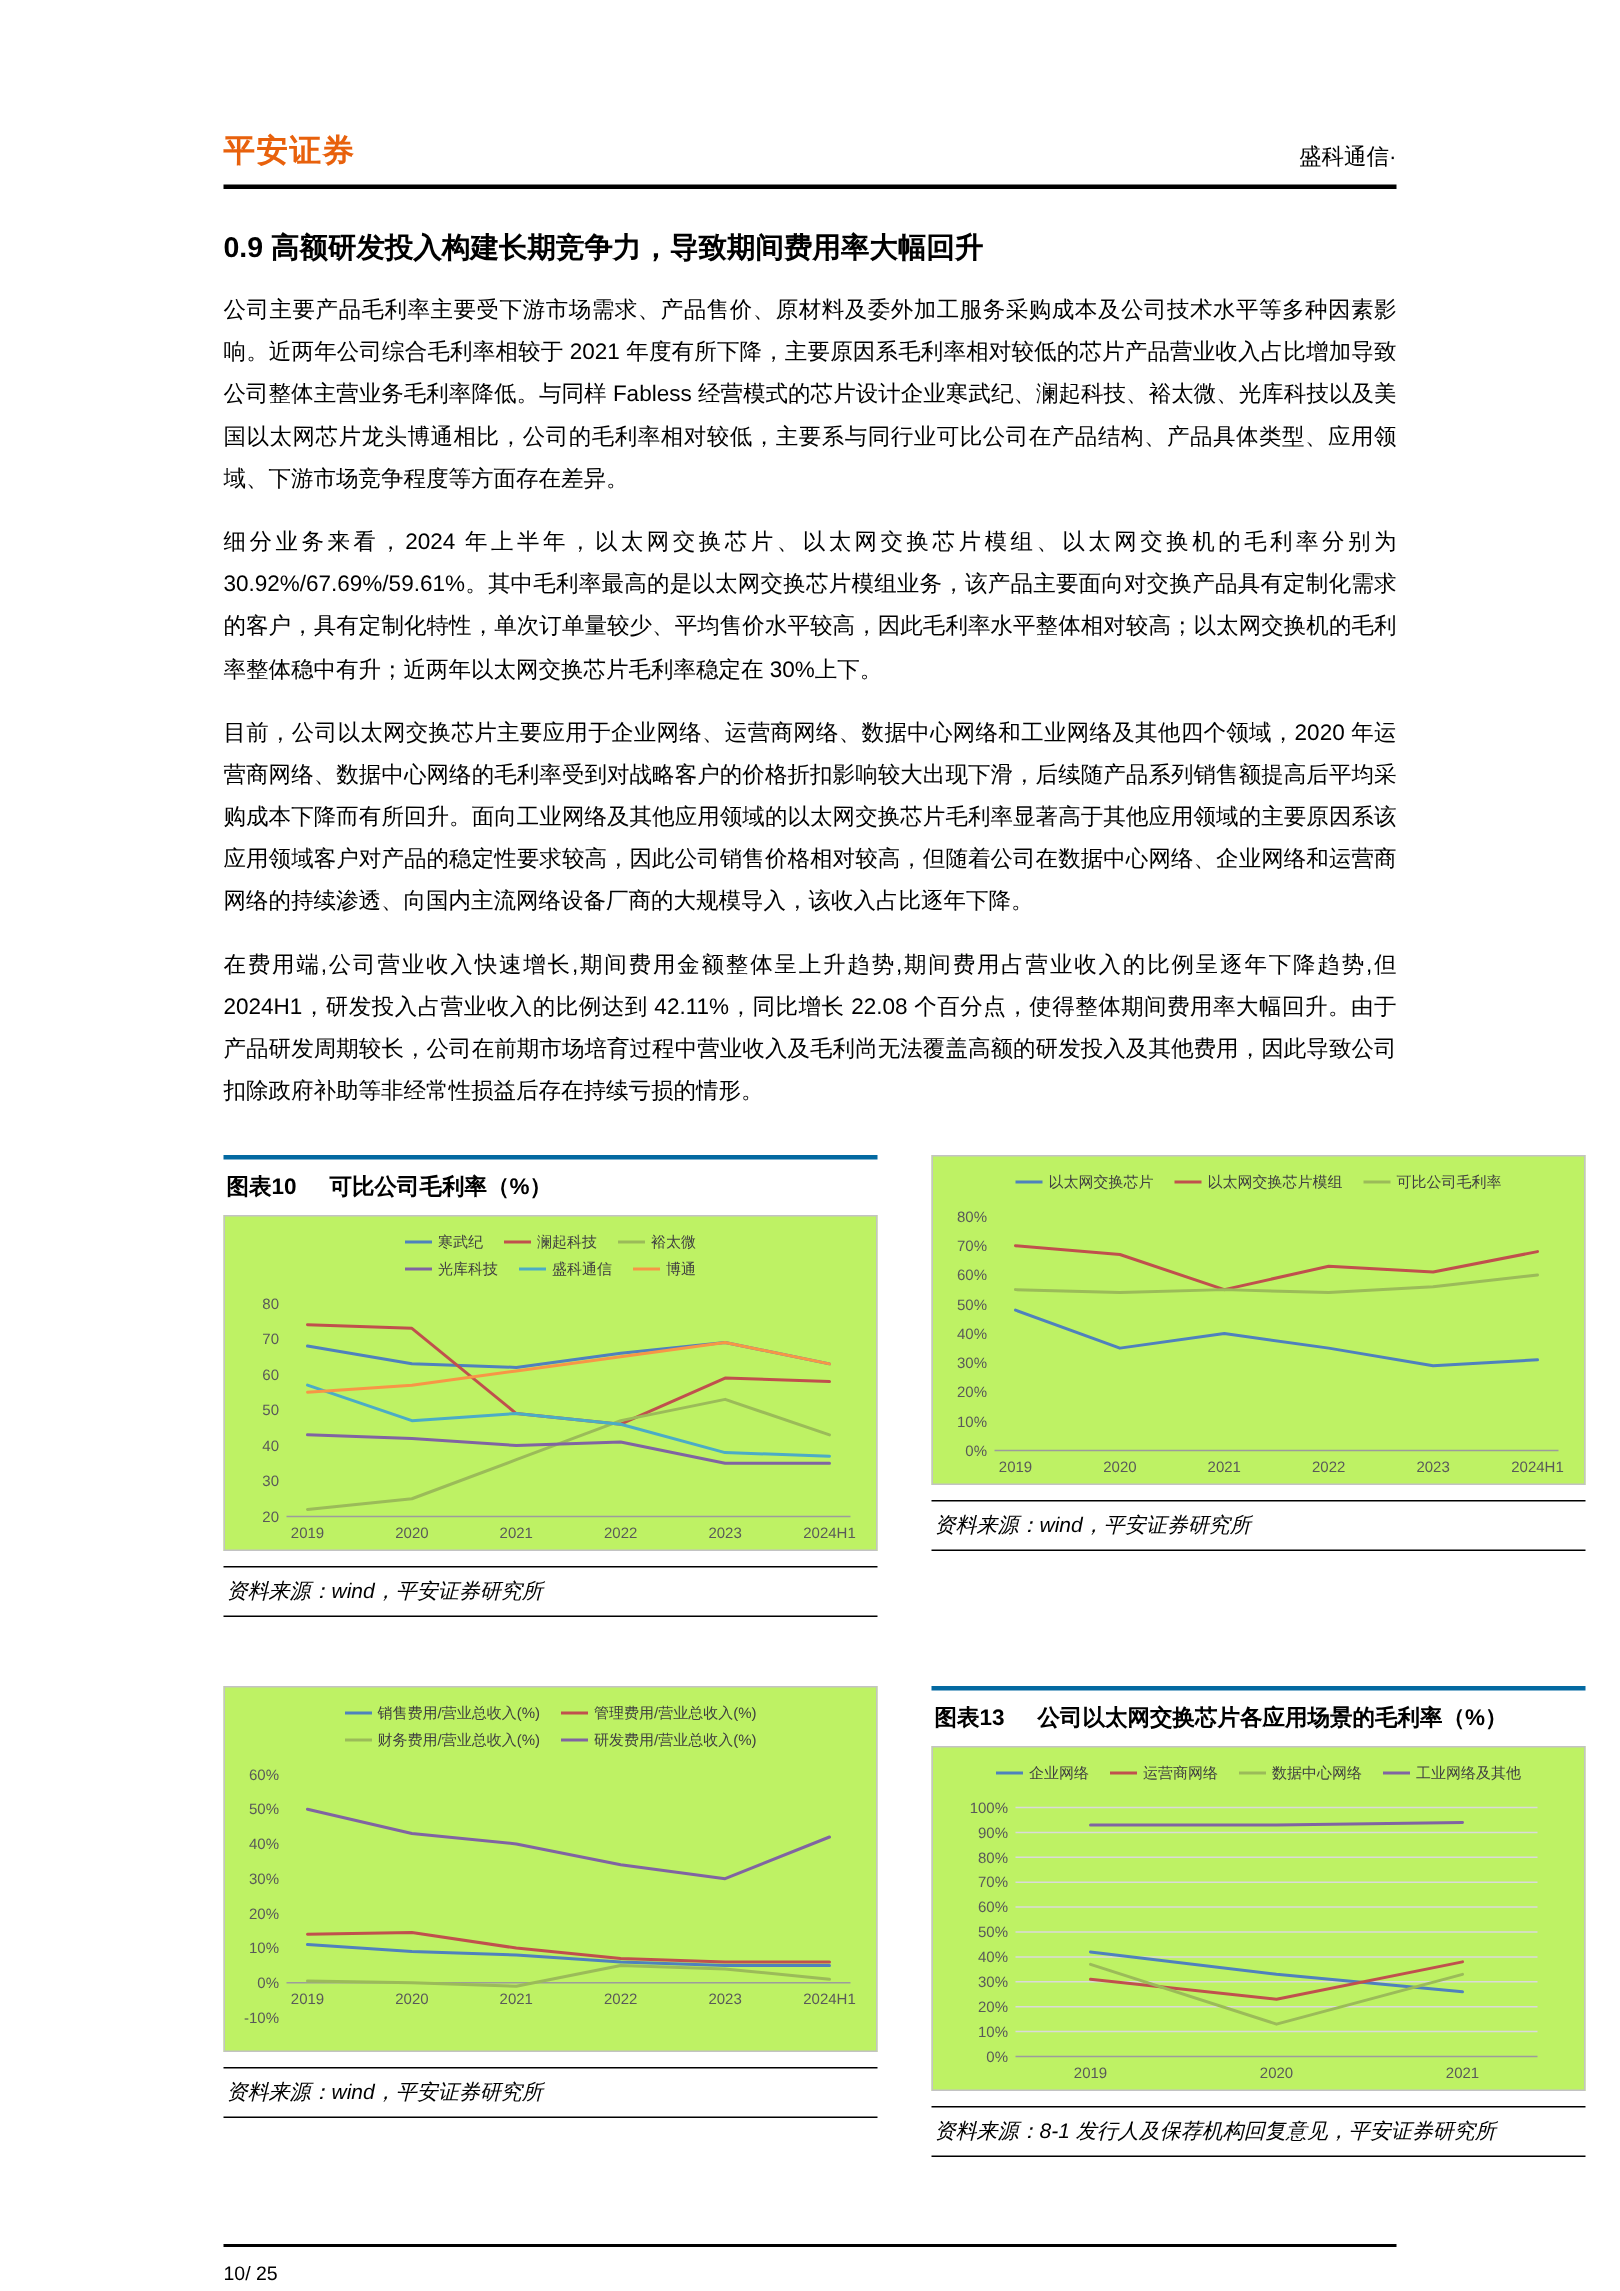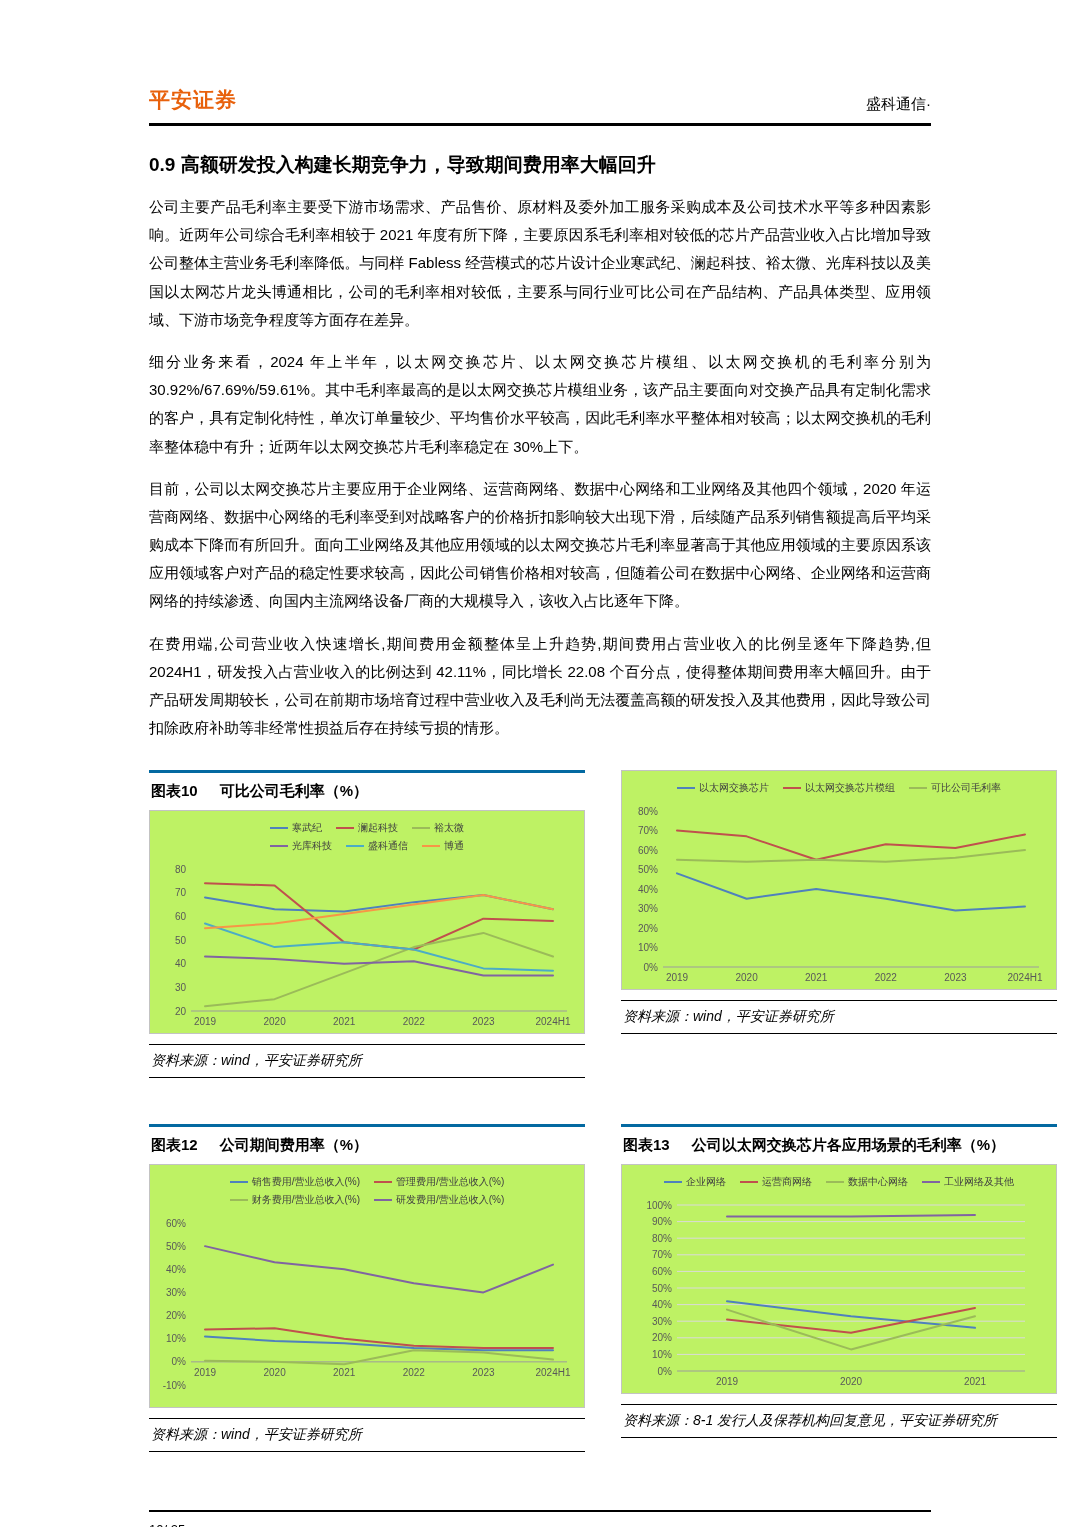--- a/index.html
+++ b/index.html
@@ -144,24 +144,20 @@
             <text x="400" y="180" text-anchor="middle">2024H1</text>
             <polyline points="52,72.4 121.6,97.75 191.2,88 260.79999999999995,97.75 330.4,109.44999999999999 400,105.55000000000001" fill="none" stroke="#4F81BD" stroke-width="2" stroke-linejoin="round" stroke-linecap="round"></polyline>
             <polyline points="52,29.5 121.6,35.349999999999994 191.2,58.75 260.79999999999995,43.150000000000006 330.4,47.050000000000004 400,33.400000000000006" fill="none" stroke="#C0504D" stroke-width="2" stroke-linejoin="round" stroke-linecap="round"></polyline>
             <polyline points="52,58.75 121.6,60.699999999999996 191.2,58.75 260.79999999999995,60.699999999999996 330.4,56.800000000000004 400,49" fill="none" stroke="#9BBB59" stroke-width="2" stroke-linejoin="round" stroke-linecap="round"></polyline>
           </svg>
       </div>
       <div class="src">资料来源：wind，平安证券研究所</div>
     </section>
 
     <section class="fig">
-      <div class="fig-head">
-        <span>图表12</span>
-        <span>公司期间费用率（%）</span>
-      </div>
       <div class="chart-box">
         <div class="legend" style="max-width: 360px;">
             <span class="legend-item">
               <span class="sw" style="background: rgb(79, 129, 189);"></span>
               <span>销售费用/营业总收入(%)</span>
             </span>
             <span class="legend-item">
               <span class="sw" style="background: rgb(192, 80, 77);"></span>
               <span>管理费用/营业总收入(%)</span>
             </span>

